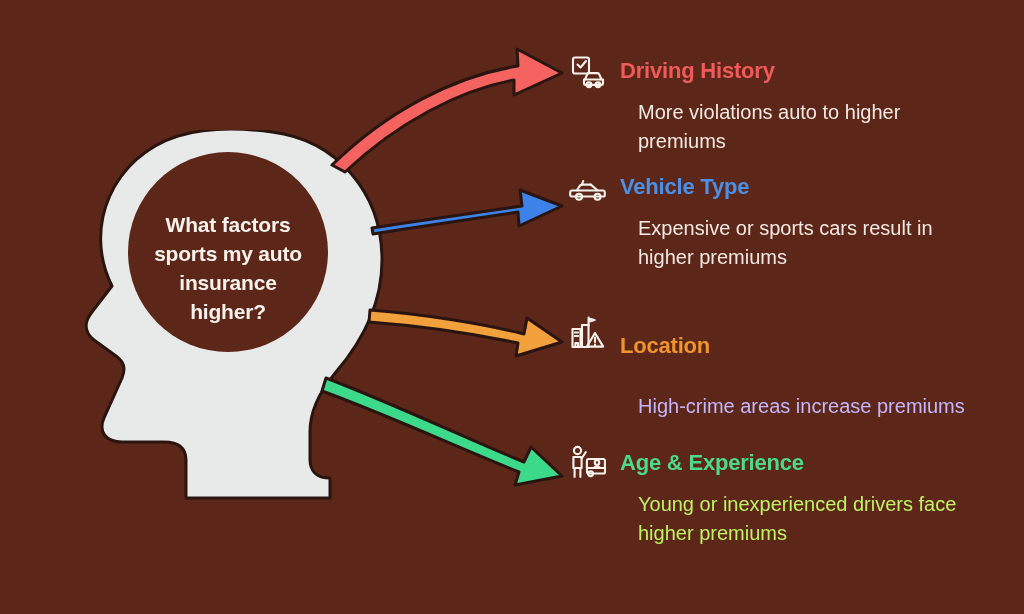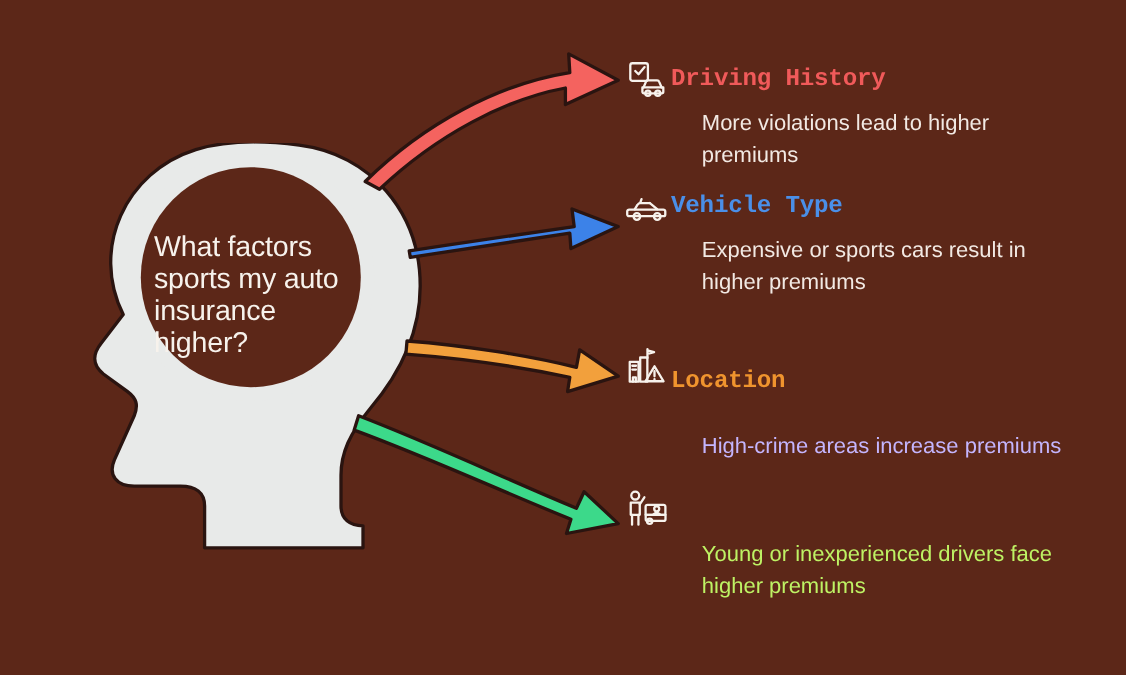--- a/index.html
+++ b/index.html
@@ -22,24 +22,24 @@
     left: 60px;
     top: 130px;
     width: 330px;
     height: 380px;
   }
   #brain-question {
     position: absolute;
     left: 140px;
     top: 210px;
     width: 176px;
-    text-align: left;
+    text-align: center;
     color: #F7F2EC;
-    font-size: 26px;
-    font-weight: normal;
+    font-size: 21px;
+    font-weight: bold;
     line-height: 29px;
     letter-spacing: -0.2px;
   }
 
   
   #arrows {
     position: absolute;
     left: 0; top: 0;
     width: 1024px; height: 614px;
     pointer-events: none;
@@ -47,22 +47,22 @@
 
   
   .factor {
     position: absolute;
     left: 566px;
     width: 440px;
   }
   .factor-head {
     display: flex;
     align-items: center;
+    gap: 10px;
     height: 46px;
-    font-family: Liberation Mono, monospace;
   }
   .factor-icon {
     width: 44px;
     height: 44px;
     flex: 0 0 44px;
     display: flex;
     align-items: center;
     justify-content: center;
   }
   .factor-title {
@@ -165,21 +165,21 @@
           <path d="M7 6.5 h12 a2 2 0 0 1 2 2 v12 a2 2 0 0 1 -2 2 h-12 a2 2 0 0 1 -2 -2 v-12 a2 2 0 0 1 2 -2 z"></path>
           <path d="M9.5 13.5 l3 3 l5.5 -6.5"></path>
           <path d="M17 28.5 l2.2 -5.1 a2 2 0 0 1 1.9 -1.3 h8.3 a2 2 0 0 1 1.9 1.3 l2.2 5.1"></path>
           <path d="M16 28.5 h19 v4 a1.4 1.4 0 0 1 -1.4 1.4 h-16.2 a1.4 1.4 0 0 1 -1.4 -1.4 z"></path>
           <circle cx="21" cy="33.8" r="2.4"></circle>
           <circle cx="30" cy="33.8" r="2.4"></circle>
         </svg>
       </span>
       <span class="factor-title" style="color: rgb(240, 90, 90);">Driving History</span>
     </div>
-    <div class="factor-desc" style="color: rgb(242, 233, 227);">More violations lead to higher premiums</div>
+    <div class="factor-desc" style="color: rgb(242, 233, 227);">More violations auto to higher premiums</div>
   </div>
 
   <div class="factor" id="factor-1">
     <div class="factor-head">
       <span class="factor-icon">
         <svg width="40" height="40" viewBox="0 0 40 40" fill="none" stroke="#F7F2EC" stroke-width="2.1" stroke-linecap="round" stroke-linejoin="round">
           <path d="M5 23.5 h30 a1.8 1.8 0 0 1 1.8 1.8 v2.6 a1.6 1.6 0 0 1 -1.6 1.6 h-31.4 a1.6 1.6 0 0 1 -1.6 -1.6 v-2.6 a1.8 1.8 0 0 1 1.8 -1.8 z"></path>
           <path d="M9 23.3 l2.6 -4.2 a3 3 0 0 1 2.6 -1.5 h8.5"></path>
           <path d="M22.8 17.6 l6.6 5.6"></path>
           <path d="M14 17.4 l1.2 -3.4"></path>
@@ -218,17 +218,18 @@
           <path d="M5.4 14 h8.2 v11 h-8.2 z"></path>
           <path d="M6.6 25 v9 M12.4 25 v9"></path>
           <path d="M13.6 15.5 l4.2 -6.4"></path>
           <path d="M20.5 16 h14.8 a1.6 1.6 0 0 1 1.6 1.6 v7.4 h-18 v-7.4 a1.6 1.6 0 0 1 1.6 -1.6 z"></path>
           <circle cx="29" cy="19.6" r="2.3"></circle>
           <path d="M25.6 25 q3.4 -3.2 6.8 0"></path>
           <path d="M19 25 h18 v4 a1.5 1.5 0 0 1 -1.5 1.5 h-15 a1.5 1.5 0 0 1 -1.5 -1.5 z"></path>
           <circle cx="22.6" cy="30.8" r="2.4"></circle>
         </svg>
       </span>
+      <span class="factor-title" style="color: rgb(76, 217, 138);">Age &amp; Experience</span>
     </div>
     <div class="factor-desc" style="color: #bef264;">Young or inexperienced drivers face higher premiums</div>
   </div>
 
 </div>
 
 </body></html>

